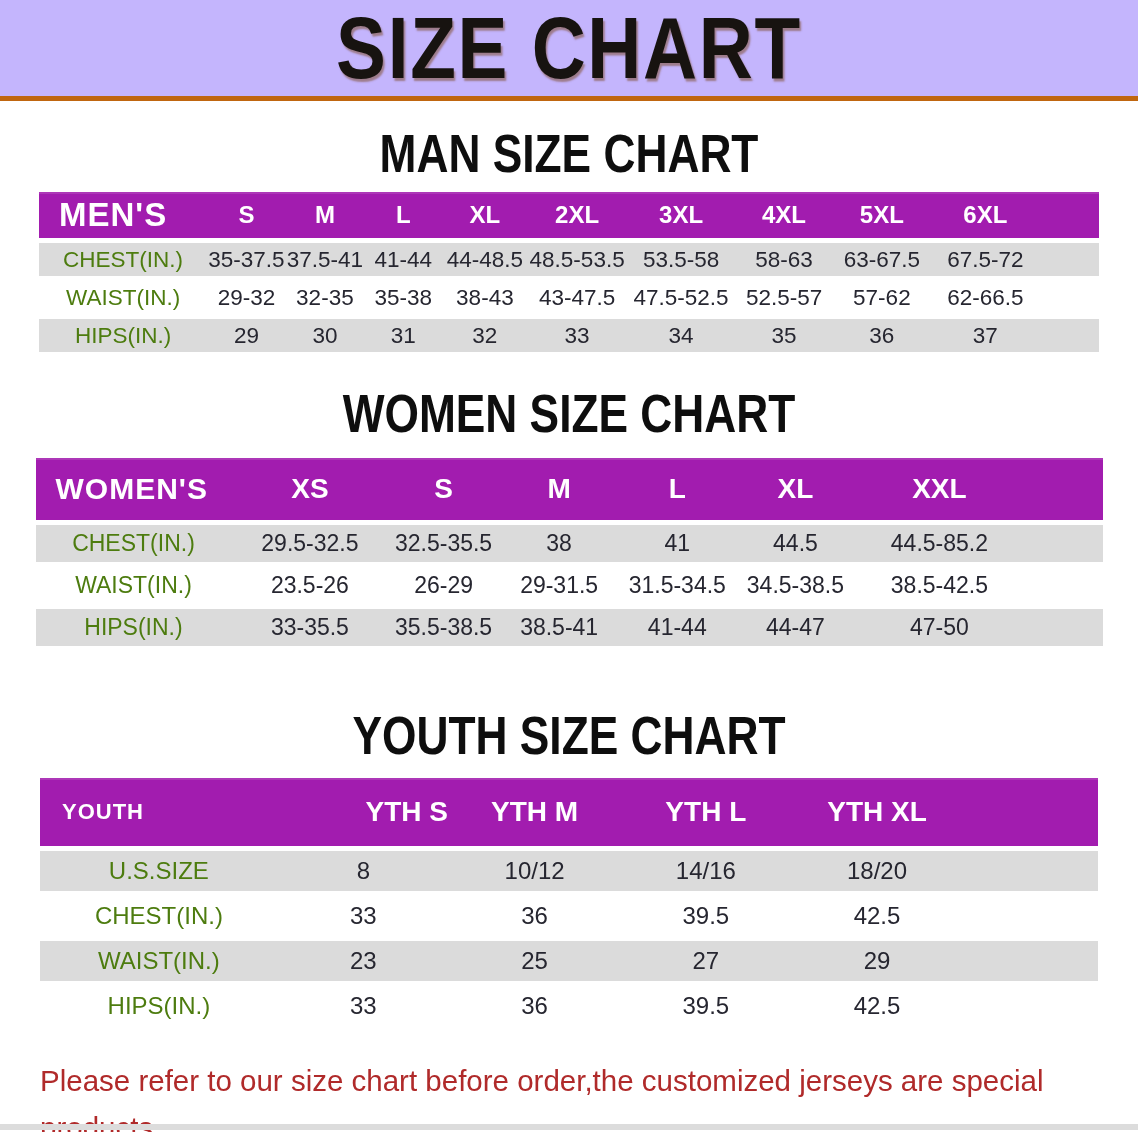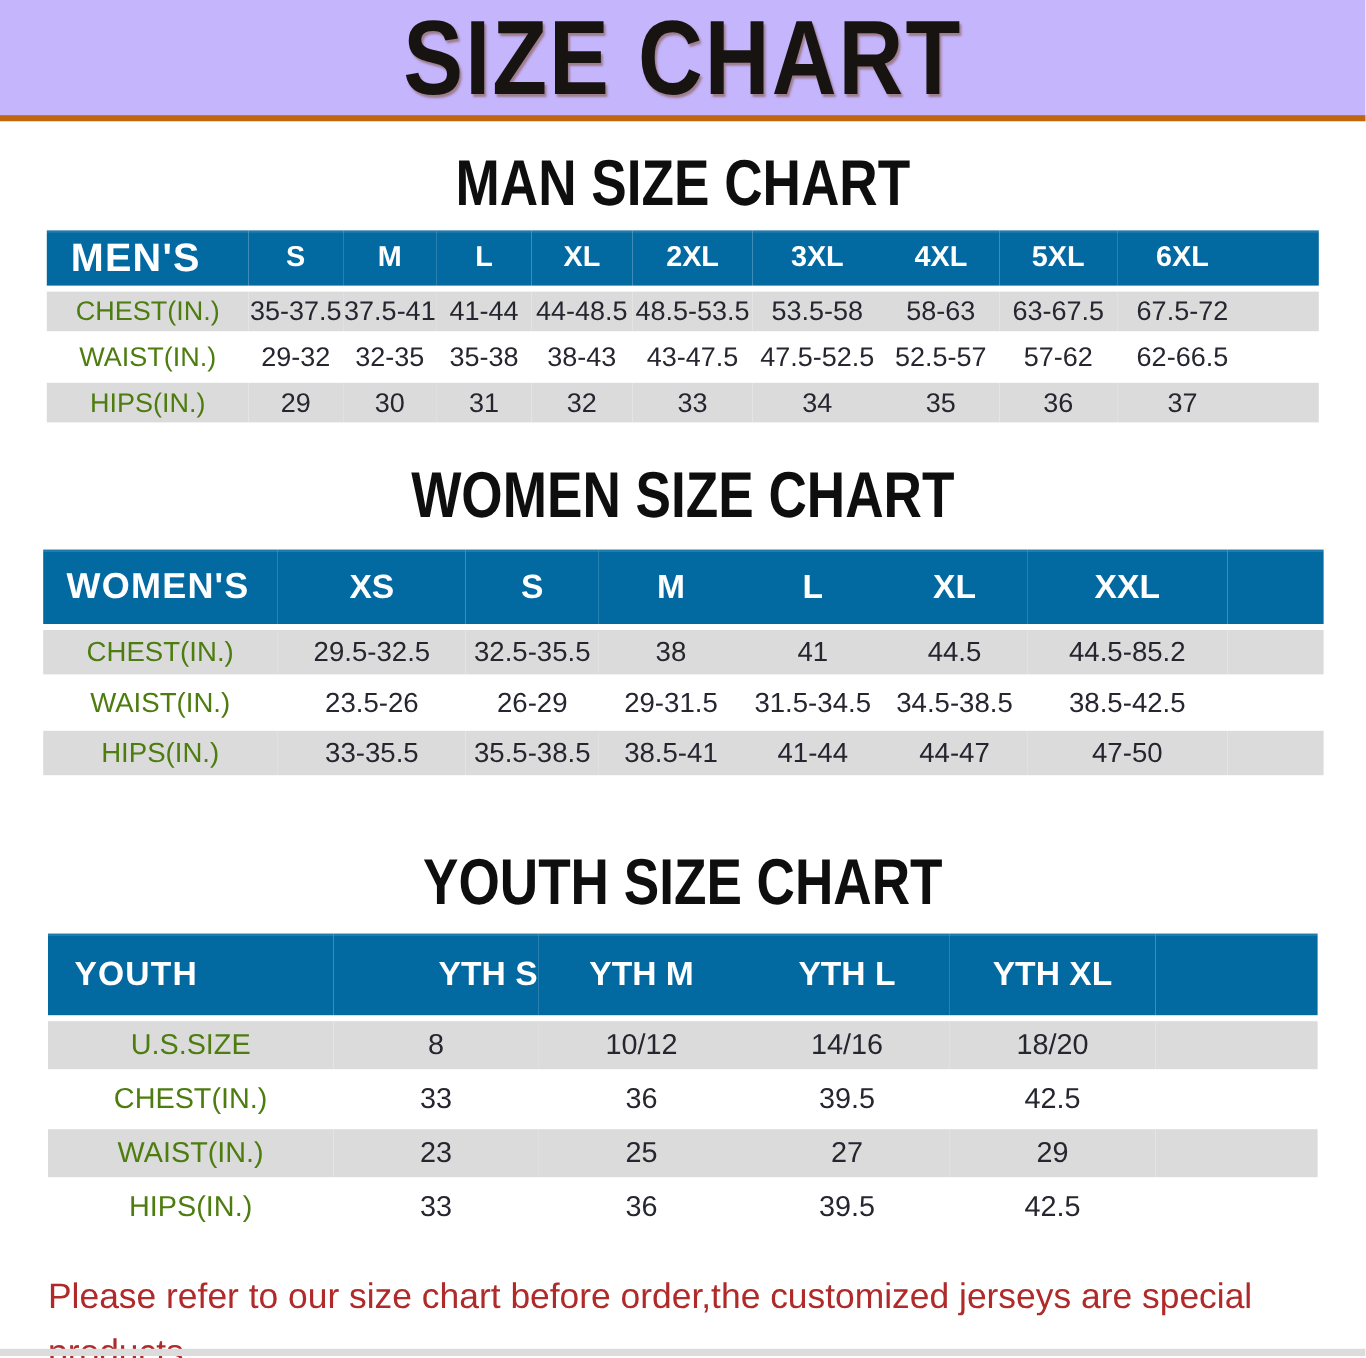--- a/index.html
+++ b/index.html
@@ -44,21 +44,21 @@
   .heading-youth { margin-top: 56px; }
 
   
   table {
     border-collapse: separate;
     border-spacing: 0 5px;
     margin: 0 auto;
     table-layout: fixed;
   }
   thead th {
-    background: #0369a1;
+    background: #a21caf;
     color: #ffffff;
     font-weight: 600;
     text-align: center;
     box-shadow: inset 0 2px 0 rgba(255,255,255,0.12);
   }
   thead th:first-child {
     text-align: left;
     font-weight: 800;
     letter-spacing: 1px;
   }
@@ -97,21 +97,21 @@
   .tbl-women th:nth-child(3) { width: 10.5%; }
   .tbl-women th:nth-child(4) { width: 11.5%; }
   .tbl-women th:nth-child(5) { width: 11%; }
   .tbl-women th:nth-child(6) { width: 11.5%; }
   .tbl-women th:nth-child(7) { width: 16%; }
   .tbl-women th:nth-child(8) { width: 7.5%; }
 
   
   .tbl-youth { width: 1058px; margin-top: 10px; }
   .tbl-youth thead th { height: 66px; font-size: 28px; }
-  .tbl-youth thead th:first-child { font-size: 28px; padding-left: 22px; }
+  .tbl-youth thead th:first-child { font-size: 22px; padding-left: 22px; }
   .tbl-youth tbody td { height: 38px; font-size: 24px; }
   .tbl-youth th:nth-child(1) { width: 21%; }
   .tbl-youth th:nth-child(2) { width: 16.5%; text-align: right; }
   .tbl-youth th:nth-child(3) { width: 16.5%; }
   .tbl-youth th:nth-child(4) { width: 16.5%; }
   .tbl-youth th:nth-child(5) { width: 16.5%; }
   .tbl-youth th:nth-child(6) { width: 13%; }
 
   
   .disclaimer {

